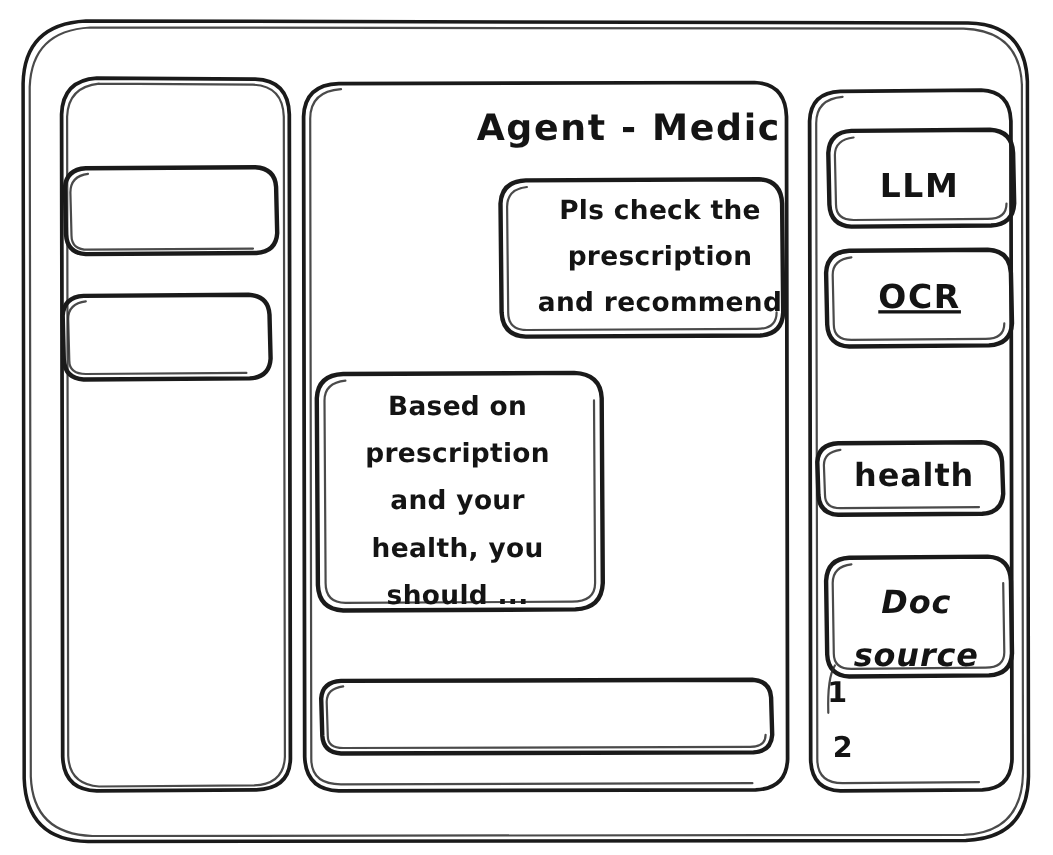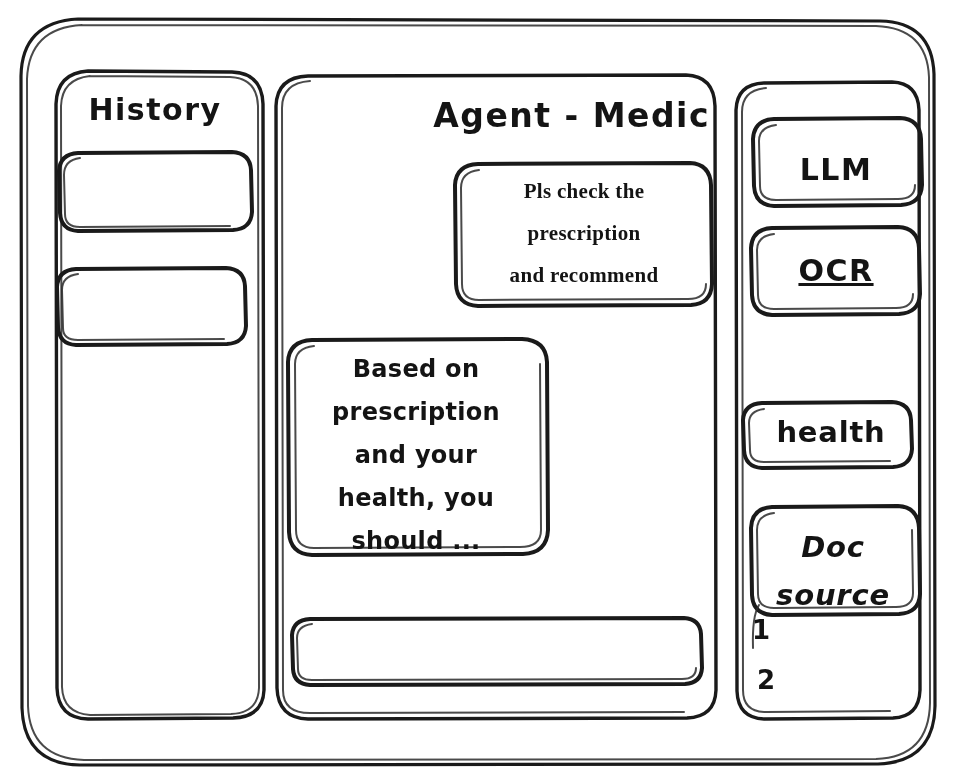--- a/index.html
+++ b/index.html
@@ -54,22 +54,22 @@
 
   #history-title {
     left: 56px; top: 92px; width: 198px;
     font-size: 30px; letter-spacing: 1.5px;
   }
   #agent-title {
     left: 290px; top: 96px; width: 420px;
     font-size: 33px; letter-spacing: 1.5px; text-align: right;
   }
   #user-bubble-text {
-    left: 462px; top: 170px; width: 244px;
-    font-size: 21px; line-height: 42px; letter-spacing: .3px; font-family: Liberation Serif, serif;
+    left: 478px; top: 170px; width: 244px;
+    font-size: 24px; line-height: 42px; letter-spacing: .3px;
   }
   #assistant-bubble-text {
     left: 300px; top: 348px; width: 232px;
     font-size: 24px; line-height: 43px; letter-spacing: .3px;
   }
   #llm-label   { left: 752px; top: 152px; width: 168px; font-size: 30px; letter-spacing: 1.5px; }
   #ocr-label   { left: 752px; top: 253px; width: 168px; font-size: 30px; letter-spacing: 1.5px; text-decoration: underline; }
   #params-label{ left: 748px; top: 415px; width: 166px; font-size: 29px; letter-spacing: .8px; }
   #docsource-label {
     left: 752px; top: 523px; width: 162px;
@@ -167,21 +167,20 @@
     <g>
       <path class="stroke s-card" d="M 772 507 L 898 506 Q 918 507 919 528 L 920 594 Q 919 613 899 614
            L 772 615 Q 753 614 752 595 L 751 528 Q 752 508 772 507 Z"></path>
       <path class="stroke s-ghost" d="M 774 513 Q 757 515 757 530 L 758 594 Q 758 608 774 608 L 896 607
            Q 913 607 913 593 L 912 530"></path>
     </g>
 
     <path class="stroke s-ghost" d="M 759 605 Q 752 616 753 648" stroke-width="3.2"></path>
   </svg>
 
-  <div class="label t-center" id="history-title">History</div>
 
   <div class="label t-center" id="agent-title">Agent - Medic</div>
 
   <div class="label t-center" id="user-bubble-text">Pls check the
 prescription
 and recommend</div>
 
   <div class="label t-center" id="assistant-bubble-text">Based on
 prescription
 and your

